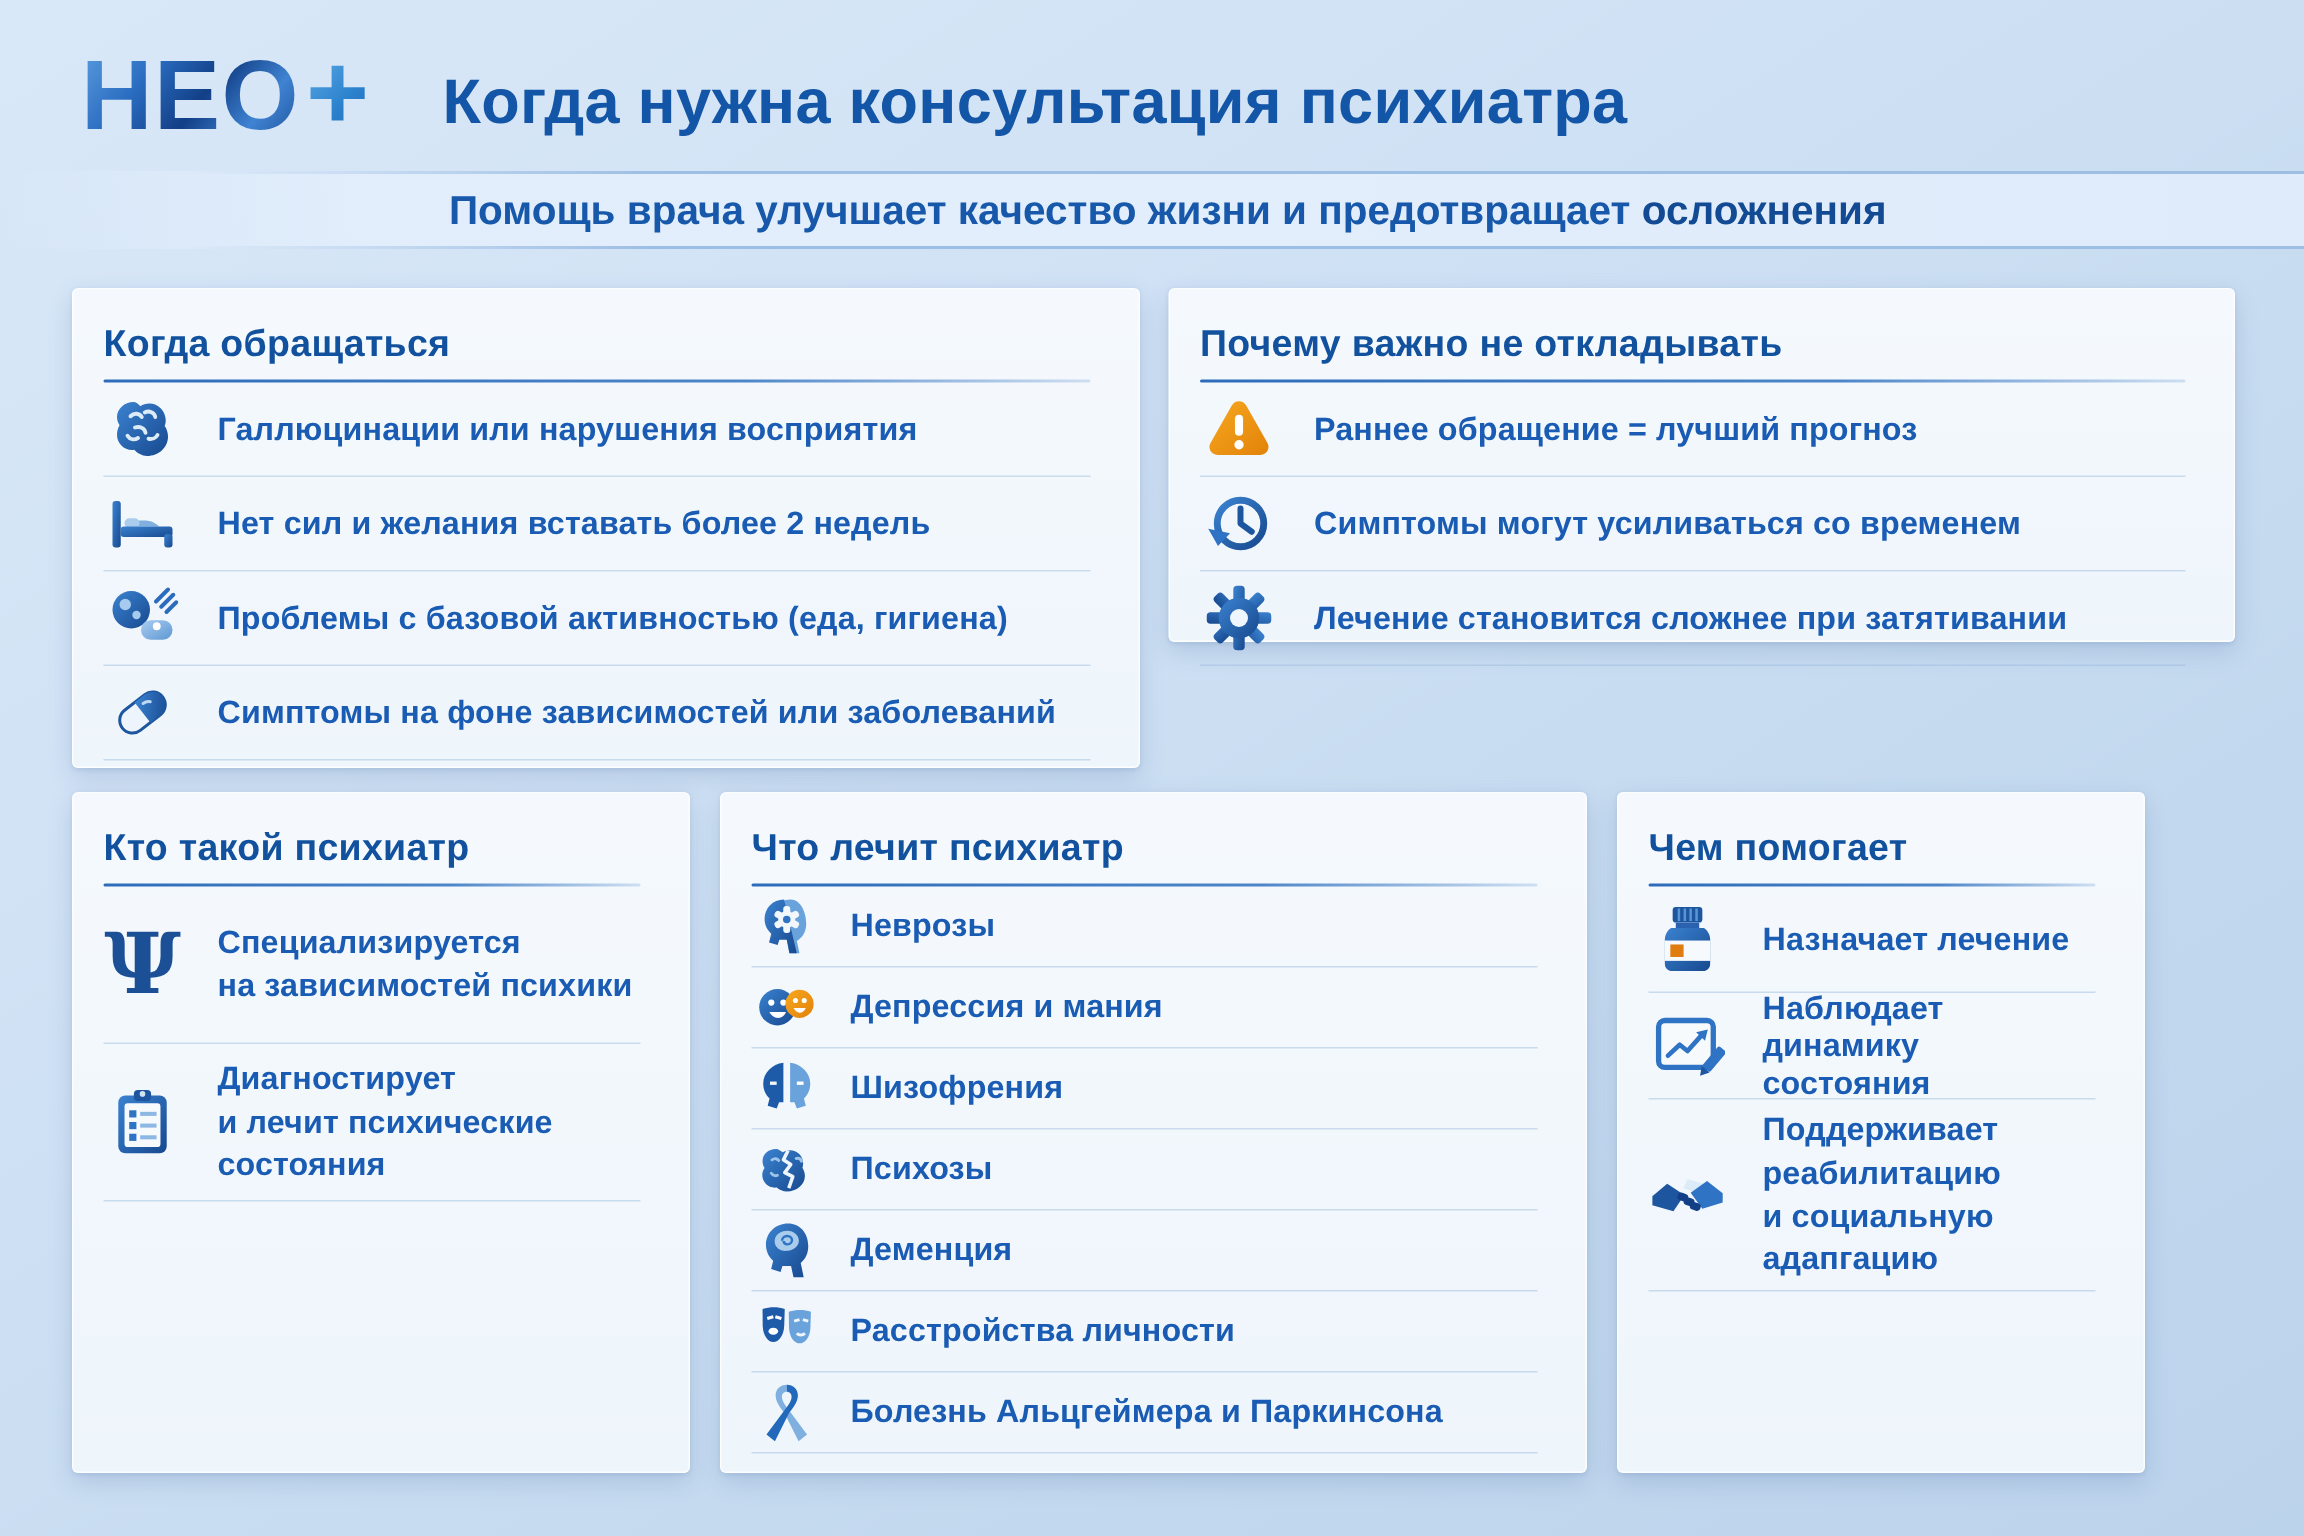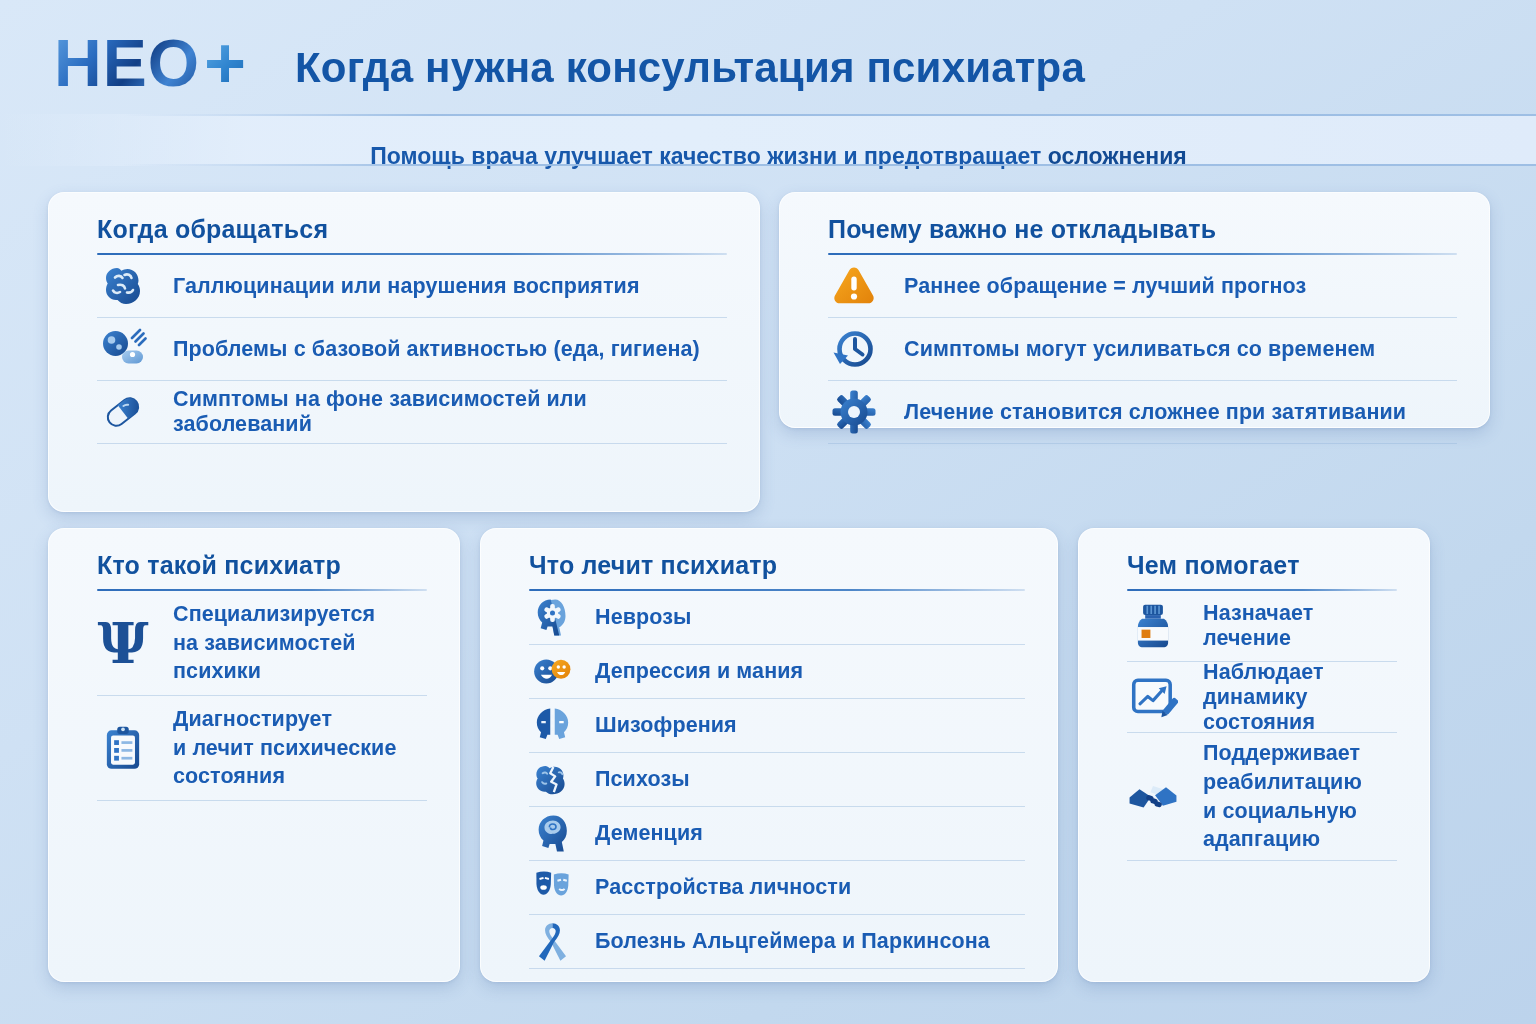--- a/index.html
+++ b/index.html
@@ -1,42 +1,42 @@
 <!DOCTYPE html>
 <html lang="ru"><head>
 <meta charset="utf-8">
 <style>
   html,body{margin:0;padding:0;}
   body{width:1536px;height:1024px;overflow:hidden;}
   .page{position:relative;width:1536px;height:1024px;
     background:linear-gradient(148deg,#d9e8f8 0%,#cfe1f4 38%,#c2d8ee 75%,#bcd3ec 100%);
     font-family:"Liberation Sans","DejaVu Sans",sans-serif;}
   
-  .logo{position:absolute;left:54px;top:30px;display:flex;align-items:center;}
+  .logo{position:absolute;left:54px;top:30px;display:flex;}
   .logo-txt{font-size:66px;font-weight:700;letter-spacing:1px;line-height:1;
     background:linear-gradient(128deg,#5d9fe0 0%,#2a6cc0 30%,#123f86 55%,#3f83d2 78%,#1c4f97 100%);
     -webkit-background-clip:text;background-clip:text;color:transparent;}
   .logo-plus{font-size:72px;font-weight:700;line-height:.9;margin-left:4px;
     background:linear-gradient(135deg,#66b1e8 0%,#2f84cf 55%,#1663ad 100%);
     -webkit-background-clip:text;background-clip:text;color:transparent;}
   .page-title{position:absolute;left:295px;top:44px;margin:0;font-size:42px;font-weight:700;
     color:#1355a6;letter-spacing:.2px;}
   .subtitle-band{position:absolute;left:0;top:114px;width:1536px;height:52px;
     background:linear-gradient(90deg,rgba(226,238,251,0) 0%,rgba(228,239,252,.85) 16%,#e2eefb 45%,#dfebfa 100%);}
   .subtitle-band::before,.subtitle-band::after{content:"";position:absolute;left:0;right:0;height:2px;
     background:linear-gradient(90deg,rgba(154,188,227,0) 8%,rgba(154,188,227,.95) 28%,rgba(154,188,227,.95) 100%);}
   .subtitle-band::before{top:0;}
   .subtitle-band::after{bottom:0;}
-  .subtitle{margin:16px;line-height:52px;text-align:center;font-size:23px;font-weight:700;color:#1758ab;padding-left:21px;}
+  .subtitle{margin:0;line-height:52px;text-align:center;font-size:27px;font-weight:700;color:#1758ab;padding-left:21px;}
   .subtitle .emph{color:#124a93;}
   
   .card{position:absolute;background:linear-gradient(180deg,#f5f9fd 0%,#eef5fb 100%);
-    border-radius:16px;border:1px solid rgba(255,255,255,.75);
+    border-radius:4px;border:1px solid rgba(255,255,255,.75);
     box-shadow:0 6px 16px rgba(63,102,158,.20),0 1px 3px rgba(63,102,158,.12);
-    padding:16px 32px 0 48px;box-sizing:border-box;}
+    padding:16px 32px 0 20px;box-sizing:border-box;}
   .card-when {left:48px;  top:192px; width:712px; height:320px;}
   .card-why  {left:779px; top:192px; width:711px; height:236px;}
   .card-who  {left:48px;  top:528px; width:412px; height:454px;}
   .card-treats{left:480px;top:528px; width:578px; height:454px;}
   .card-helps{left:1078px;top:528px; width:352px; height:454px;}
   .card h2{margin:6px 0 9px 0;font-size:25px;font-weight:700;color:#11519e;letter-spacing:.2px;}
   .rule{height:2px;background:linear-gradient(90deg,#2d6cba 0%,#4d86c8 65%,rgba(77,134,200,.22) 100%);
     border-radius:1px;}
   .row{display:flex;align-items:center;gap:24px;border-bottom:1px solid rgba(151,184,219,.45);}
   .card-when .row,.card-why .row{height:62px;}
@@ -94,20 +94,32 @@
         <svg viewBox="0 0 48 48">
           <path fill="url(#gb)" d="M18 6c-6 0-11 4.5-11 10 0 2 .6 3.9 1.7 5.5C7.6 23.3 7 25.6 7 28c0 5.5 4.5 10 10 10 .5 0 1 0 1.5-.1C20.6 40.2 23.6 42 27 42c7.7 0 14-5.6 14-13 0-2.6-.8-5-2.2-7 .4-1.1.7-2.3.7-3.5C39.5 12 34.6 7 28.5 7c-2.2 0-4.3.7-6 1.8C21.2 7.1 19.7 6 18 6z"></path>
           <path stroke="#dcebf8" stroke-width="2.6" fill="none" stroke-linecap="round" d="M16 15.5c2.5-2.5 6-2 7.5.5M25.5 13c3-1.5 6.5 0 7 3M19 23c3.5-1 6.5.5 7 3.5M14 28.5c1.5 2.5 4.5 3 7 1.5M28 30.5c2.5.5 5-.5 6-2.5"></path>
         </svg>
       </span>
       <span class="txt">Галлюцинации или нарушения восприятия</span>
     </div>
     <div class="row">
       <span class="ic">
         <svg viewBox="0 0 48 48">
+          <rect x="4" y="9" width="5.5" height="31" rx="2" fill="url(#gb)"></rect>
+          <path d="M14 26c0-2.2 1.8-4 4-4h7c4.5 0 7.5 1.4 10 4z" fill="#7fb0e0"></path>
+          <rect x="12" y="20.5" width="10" height="6.5" rx="3.2" fill="#aacdee"></rect>
+          <rect x="9.5" y="26" width="34.5" height="7" rx="2" fill="url(#gb)"></rect>
+          <rect x="38.5" y="31" width="5.5" height="9" rx="2" fill="url(#gb)"></rect>
+        </svg>
+      </span>
+      <span class="txt">Нет сил и желания вставать более 2 недель</span>
+    </div>
+    <div class="row">
+      <span class="ic">
+        <svg viewBox="0 0 48 48">
           <circle cx="16.5" cy="18.5" r="12.5" fill="url(#gb)"></circle>
           <circle cx="12.5" cy="15" r="3.8" fill="#a7cbee"></circle>
           <circle cx="20" cy="22" r="2.8" fill="#a7cbee"></circle>
           <path stroke="#2b6cbd" stroke-width="2.6" stroke-linecap="round" d="M33 13l8-8M36.5 16.5l8-8M40 20l6.5-6.5"></path>
           <rect x="23" y="25.5" width="21" height="13" rx="6.5" fill="url(#gl)"></rect>
           <circle cx="33.5" cy="29.5" r="2.6" fill="#fff"></circle>
         </svg>
       </span>
       <span class="txt">Проблемы с базовой активностью (еда, гигиена)</span>
     </div>

